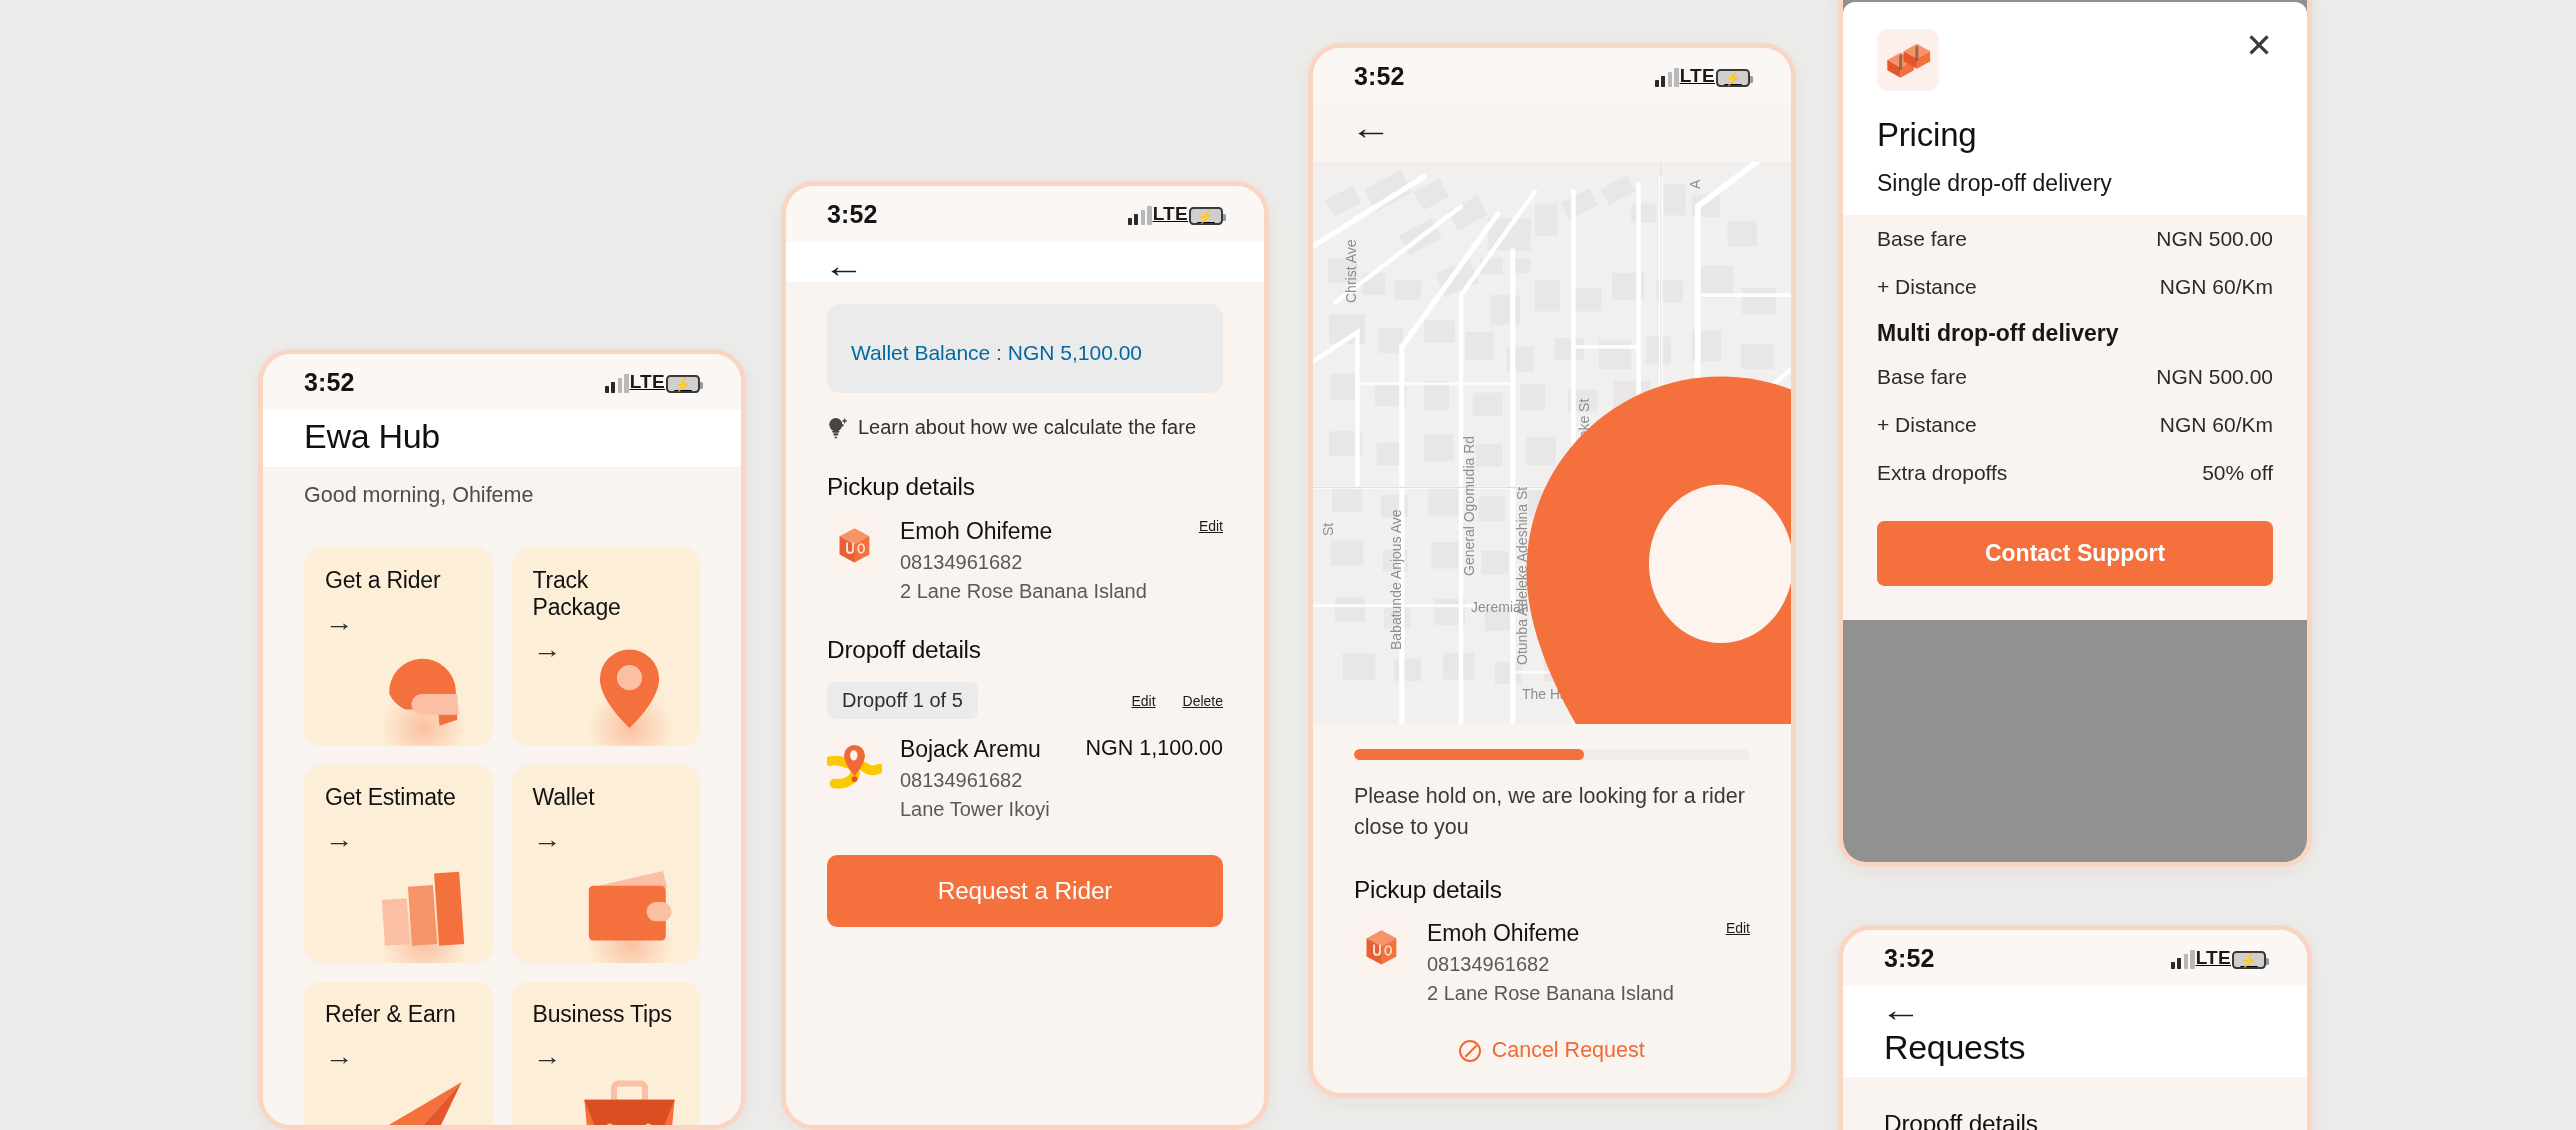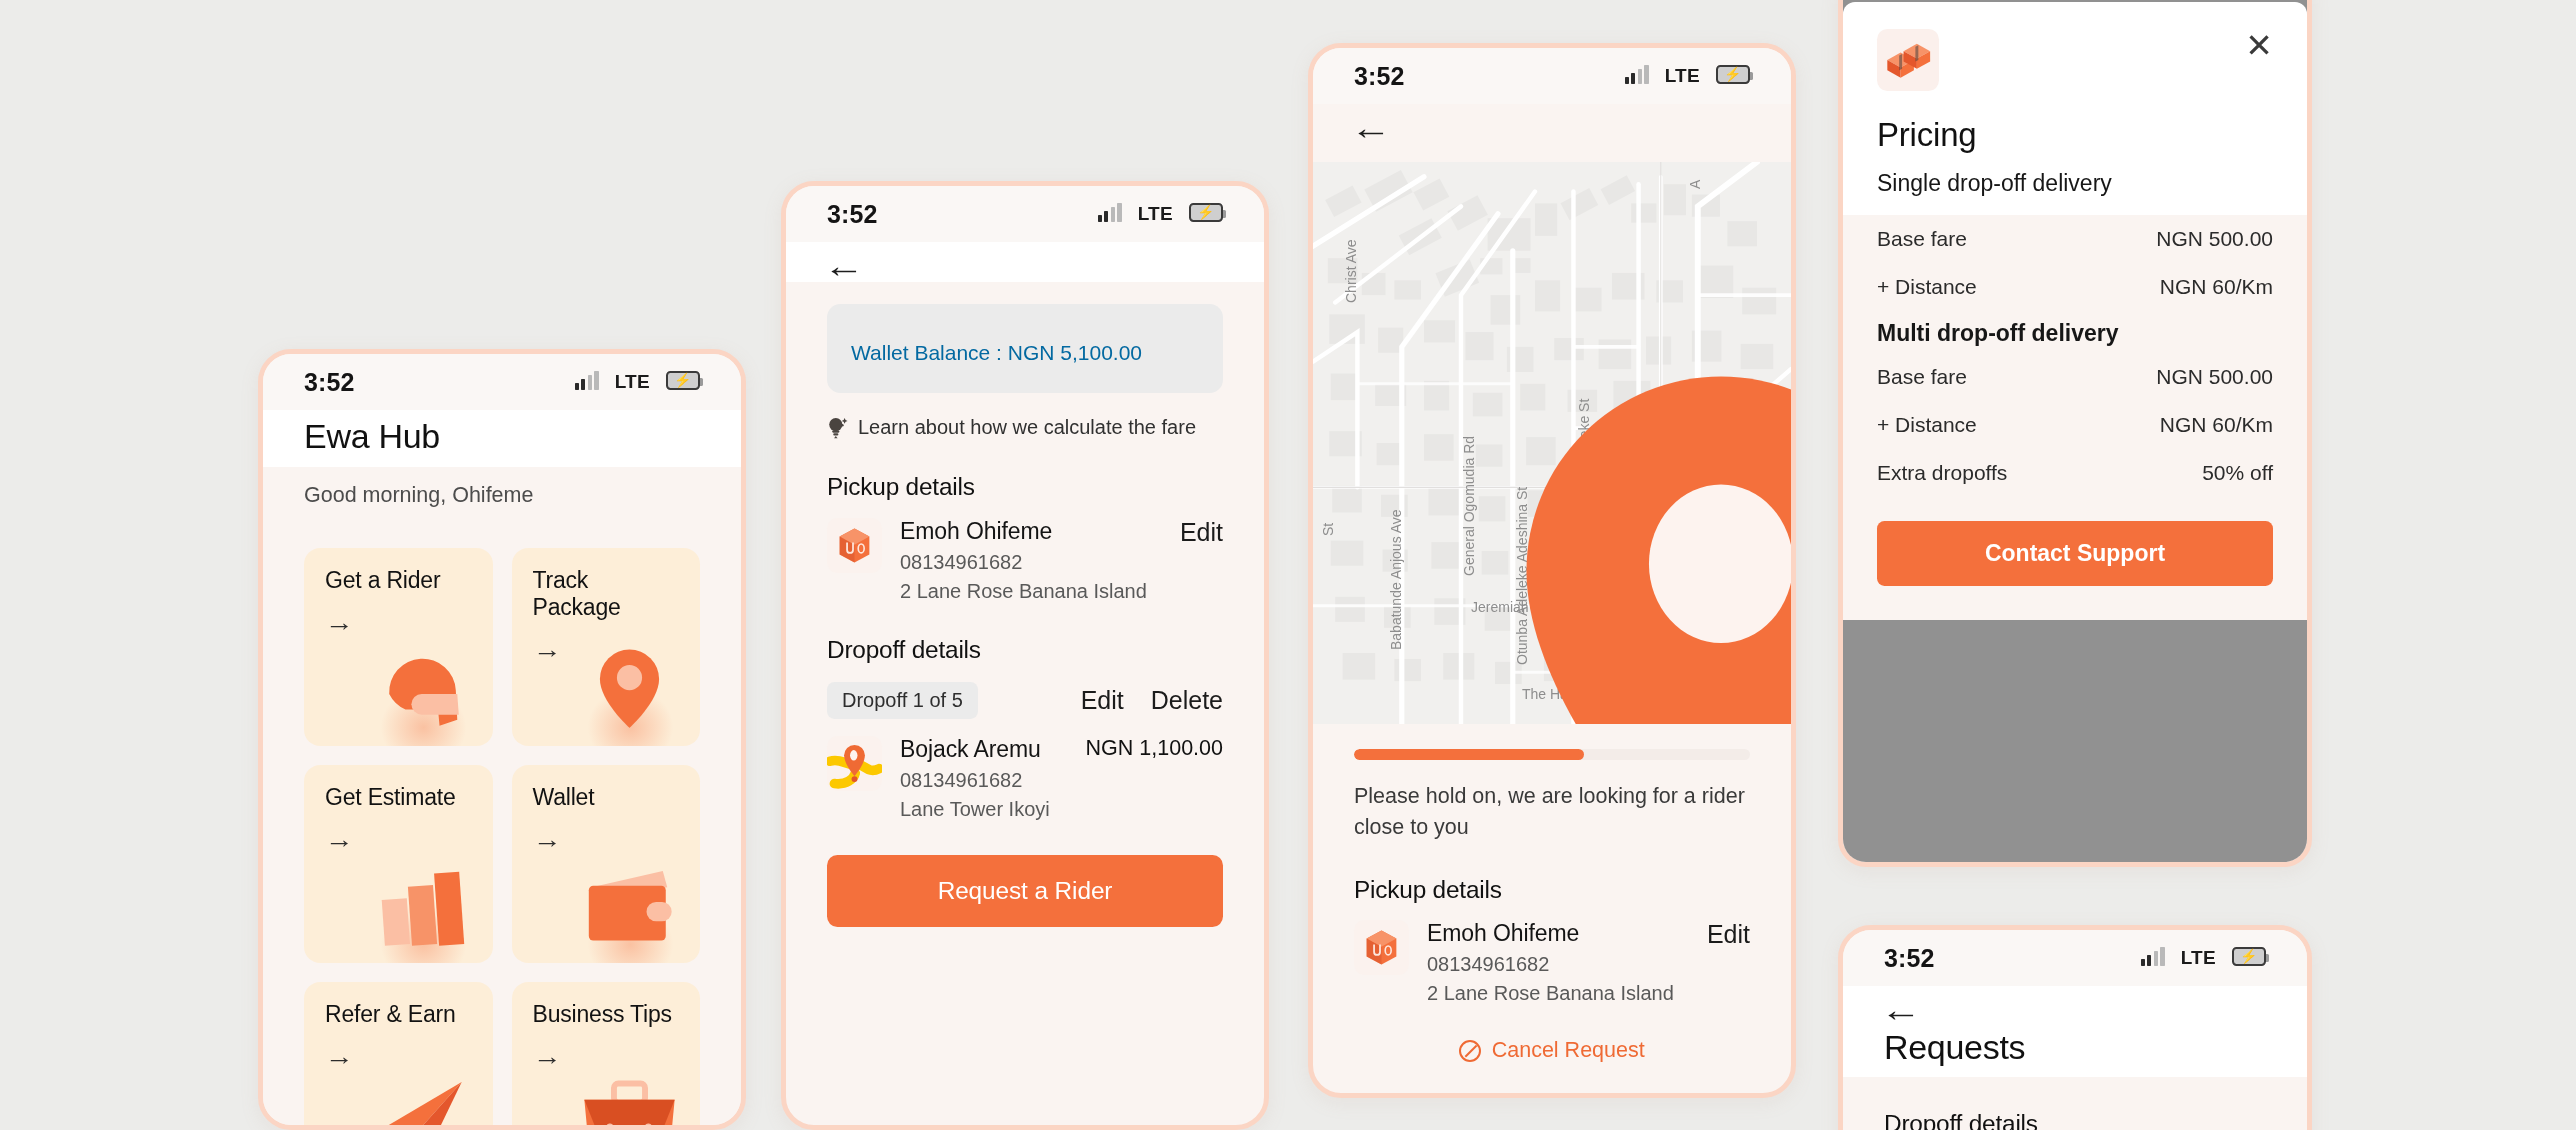--- a/index.html
+++ b/index.html
@@ -21,21 +21,21 @@
     box-shadow: 0 4.4px 19px rgba(180,140,120,.10);
   }
   .statusbar {
     height: 56px;
     background: #faf7f5;
     display: flex; align-items: center;
     justify-content: space-between;
     padding: 0 41px 0 41px;
   }
   .clock { font-size: 25px; font-weight: 700; color: #141414; letter-spacing: 0.1px; }
-  .status-right { display: flex; align-items: flex-start; gap: 16px; }
+  .status-right { display: flex; align-items: flex-end; gap: 1px; text-decoration: underline; }
   .bars { display: flex; align-items: flex-end; gap: 2.2px; height: 19px; }
   .bars i { display: block; width: 4.4px; background: #2a2a2a; border-radius: 0.7px; }
   .bars i:nth-child(1){ height: 6.7px; }
   .bars i:nth-child(2){ height: 11px; }
   .bars i:nth-child(3){ height: 15.5px; background:#b9b9b9; }
   .bars i:nth-child(4){ height: 19px; background:#b9b9b9; }
   .lte { font-size: 19px; font-weight: 700; color: #1b1b1b; letter-spacing: 0.3px; }
   .batt {
     width: 34px; height: 18.5px; border: 2.2px solid #3a3a3a; border-radius: 4.4px;
     position: relative; display:flex; align-items:center; justify-content:center;
@@ -72,21 +72,21 @@
   
   .fare-card { background:#ebebeb; border-radius:13.3px; padding: 25px 24px 28px 24px; margin-top: 22px;}
   .fare-amount { font-size: 42px; font-weight: 500; color:#0f0f0f; letter-spacing:-0.7px; }
   .fare-wallet { font-size: 21px; color:#0369a1; margin-top: 12px; }
   .learn { display:flex; align-items:center; gap:9px; margin-top: 22px; font-size:20px; color:#313131; }
   .sec-title { font-size: 24.4px; font-weight: 500; color:#111; margin-top: 33px; letter-spacing:-0.2px;}
   .person-row { display:flex; align-items:flex-start; gap:18px; margin-top: 16.3px; }
   .thumb { width: 55px; height: 55px; border-radius: 10.4px; background:#fbf2ee; flex:0 0 55px; position:relative; overflow:hidden;}
   .pname { font-size: 23px; font-weight:500; color:#141414; letter-spacing:-0.1px; }
   .pmeta { font-size: 20px; color:#595959; margin-top: 6px; }
-  .link { font-size: 25px; color:#1b1b1b; }
+  .link { font-size: 14px; color:#1b1b1b;text-decoration:underline; }
   .rowspread { display:flex; justify-content:space-between; align-items:flex-start; }
   .chip { background:#ebebeb; border-radius:7.4px; padding: 7.4px 15px; font-size:20px; color:#2e2e2e; display:inline-block;}
   .price-tag { font-size: 21.5px; font-weight:500; color:#111; white-space:nowrap; }
   .cta {
     display:block; width:100%; border:none; margin-top: 34px;
     background:#f4703c; color:#fff; font-size:24.4px; font-weight:500;
     border-radius:10.4px; padding: 22px 0; cursor:pointer;
     font-family:"Liberation Sans", sans-serif; letter-spacing:-0.1px;
   }
 

